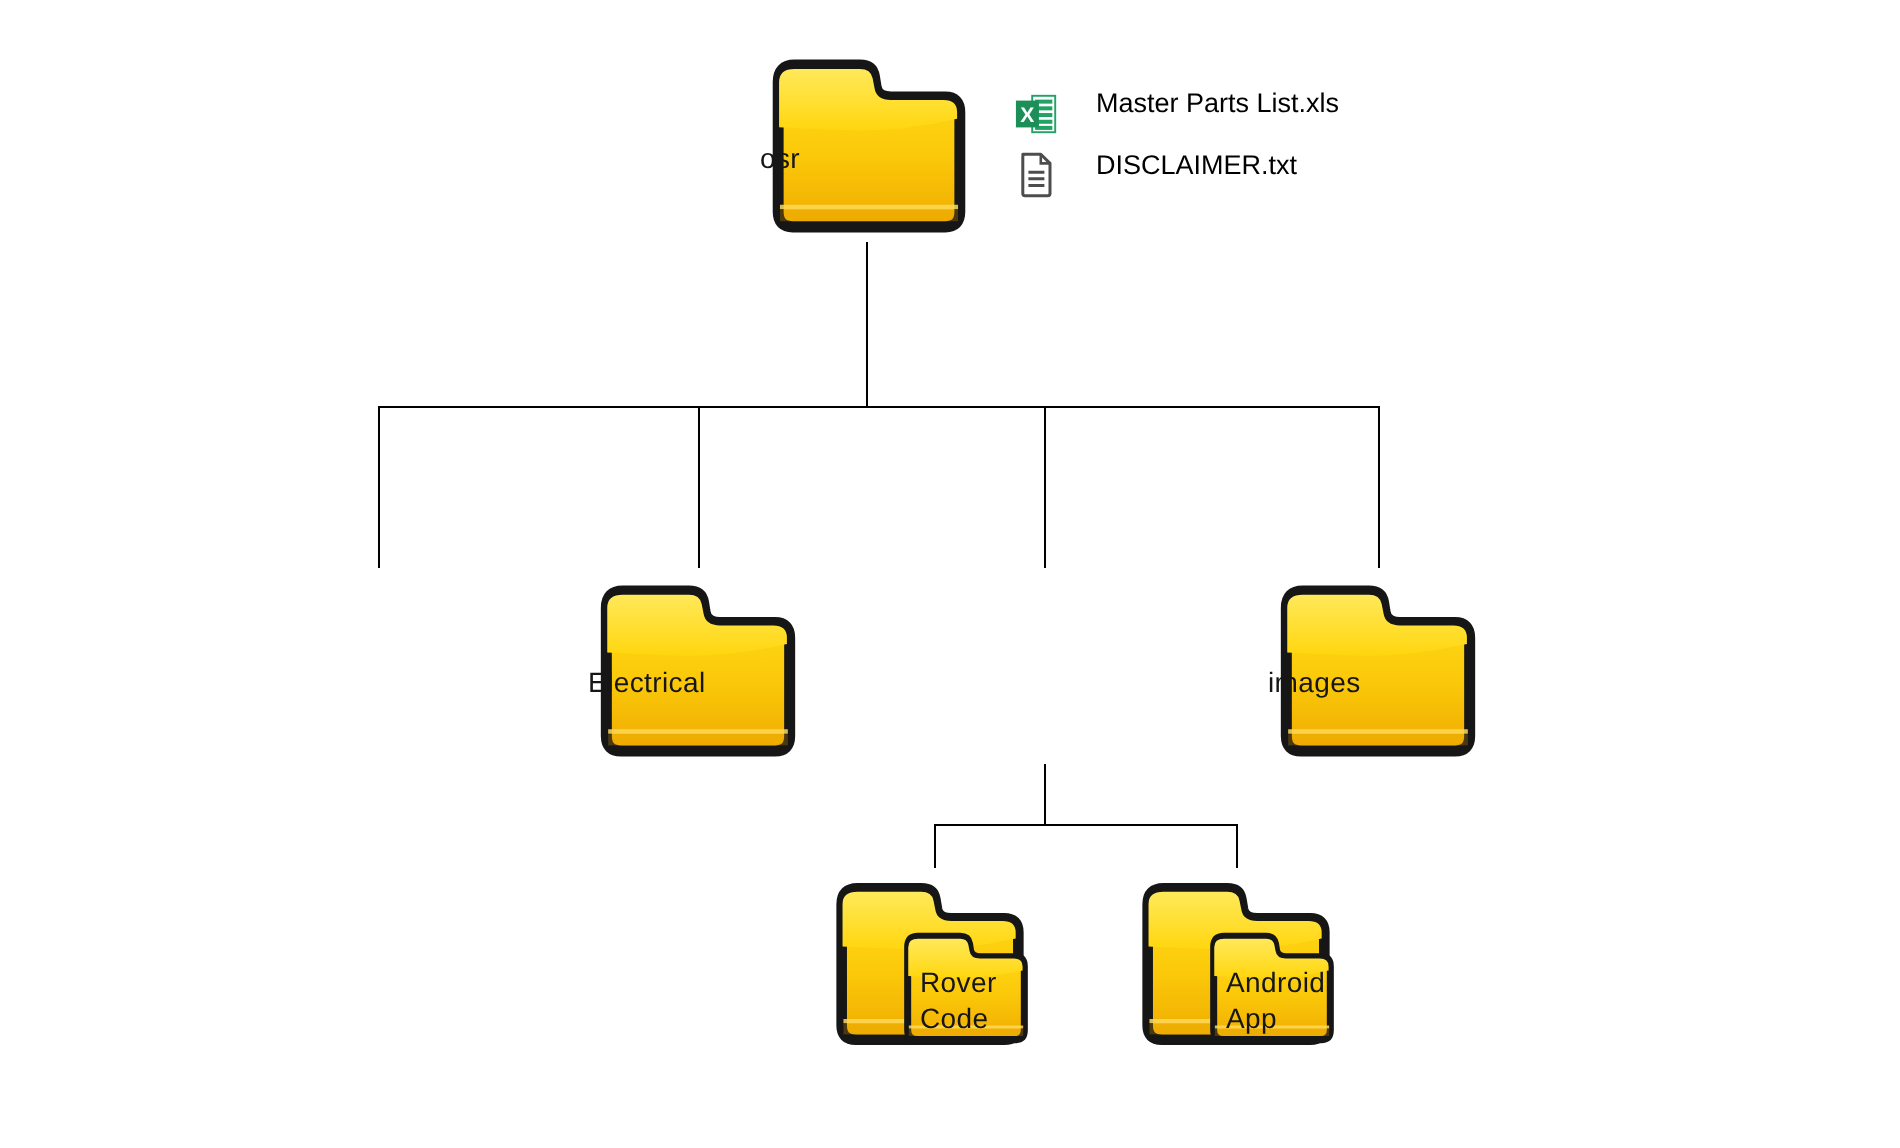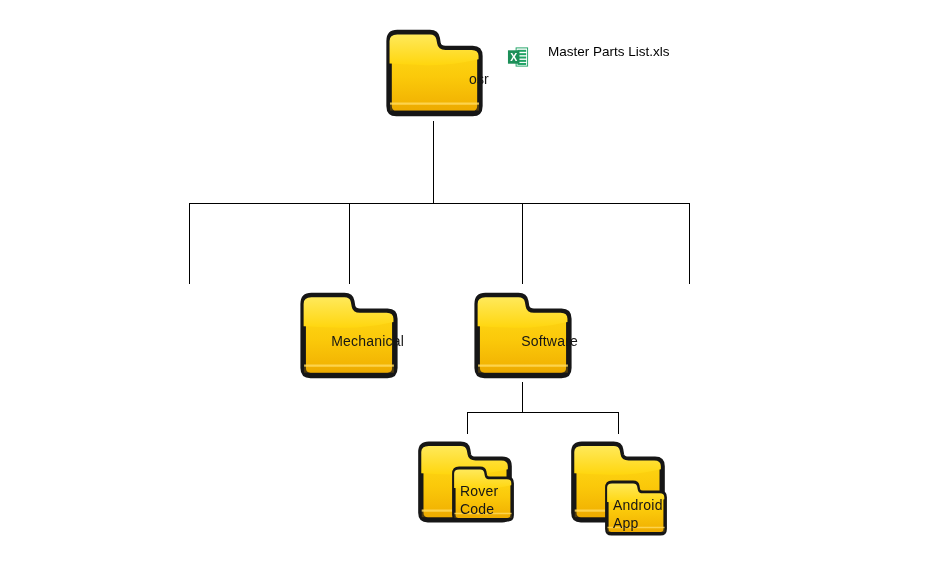--- a/index.html
+++ b/index.html
@@ -8,21 +8,21 @@
     font-family:"Liberation Sans","DejaVu Sans",sans-serif;
   }
   .line{position:absolute;background:#000;}
   .line.v{width:1px;}
   .line.h{height:1px;}
 
   .folder{position:absolute;}
   .folder-svg{position:absolute;left:0;top:0;width:100%;height:100%;display:block;}
   .folder-label{
     position:absolute;left:0;right:0;top:56%;transform:translateY(-50%);
-    text-align:right;font-size:14px;color:#161616;letter-spacing:.2px;
+    text-align:left;font-size:14px;color:#161616;letter-spacing:.2px;
     pointer-events:none;white-space:nowrap;
   }
   .folder-group{position:absolute;}
   .folder-inner{position:absolute;}
   .folder-inner .folder-label{
     font-size:14px;line-height:1.3;top:60%;left:50%;right:auto;width:46px;
     transform:translate(-50%,-50%);text-align:left;white-space:normal;
   }
 
   .file-list{position:absolute;left:506px;top:44px;}
@@ -95,55 +95,63 @@
 
   <div class="file-list">
     <div class="file-row">
       <span class="file-icon">
         <svg width="23" height="24" viewBox="0 0 24 24">
             <use href="#excelIcon"></use>
           </svg>
       </span>
       <span class="file-name">Master Parts List.xls</span>
     </div>
+    <div class="file-row">
+      <span class="file-icon">
+        <svg width="20" height="25" viewBox="0 0 20 24">
+            <use href="#docIcon"></use>
+          </svg>
+      </span>
+      <span class="file-name">DISCLAIMER.txt</span>
+    </div>
   </div>
 
 
   <div class="folder" style="left:294px;top:289px;width:110px;height:93px">
     <svg class="folder-svg" viewBox="0 0 120 100" preserveAspectRatio="none">
         <use href="#folderShape"></use>
       </svg>
-    <div class="folder-label">Mechanical</div>
+    <div class="folder-label">Electrical</div>
   </div>
 
-  <div class="folder" style="left:468px;top:289px;width:110px;height:93px">
+
+  <div class="folder" style="left:634px;top:289px;width:110px;height:93px">
     <svg class="folder-svg" viewBox="0 0 120 100" preserveAspectRatio="none">
         <use href="#folderShape"></use>
       </svg>
-    <div class="folder-label">Software</div>
+    <div class="folder-label">images</div>
   </div>
-
 
   <div class="folder-group" style="left:412px;top:438px;width:106px;height:88px">
     <svg class="folder-svg" viewBox="0 0 120 100" preserveAspectRatio="none">
         <use href="#folderShape"></use>
       </svg>
     <div class="folder-inner" style="left:36px;top:26px;width:70px;height:60px">
       <svg class="folder-svg" viewBox="0 0 120 100" preserveAspectRatio="none">
           <use href="#folderShape"></use>
         </svg>
       <div class="folder-label">Rover Code</div>
     </div>
   </div>
 
   <div class="folder-group" style="left:565px;top:438px;width:106px;height:88px">
     <svg class="folder-svg" viewBox="0 0 120 100" preserveAspectRatio="none">
         <use href="#folderShape"></use>
       </svg>
-    <div class="folder-inner" style="left:36px;top:40px;width:70px;height:60px">
+    <div class="folder-inner" style="left:36px;top:26px;width:70px;height:60px">
       <svg class="folder-svg" viewBox="0 0 120 100" preserveAspectRatio="none">
           <use href="#folderShape"></use>
         </svg>
       <div class="folder-label">Android App</div>
     </div>
   </div>
 
 </div>
 
 </body></html>

